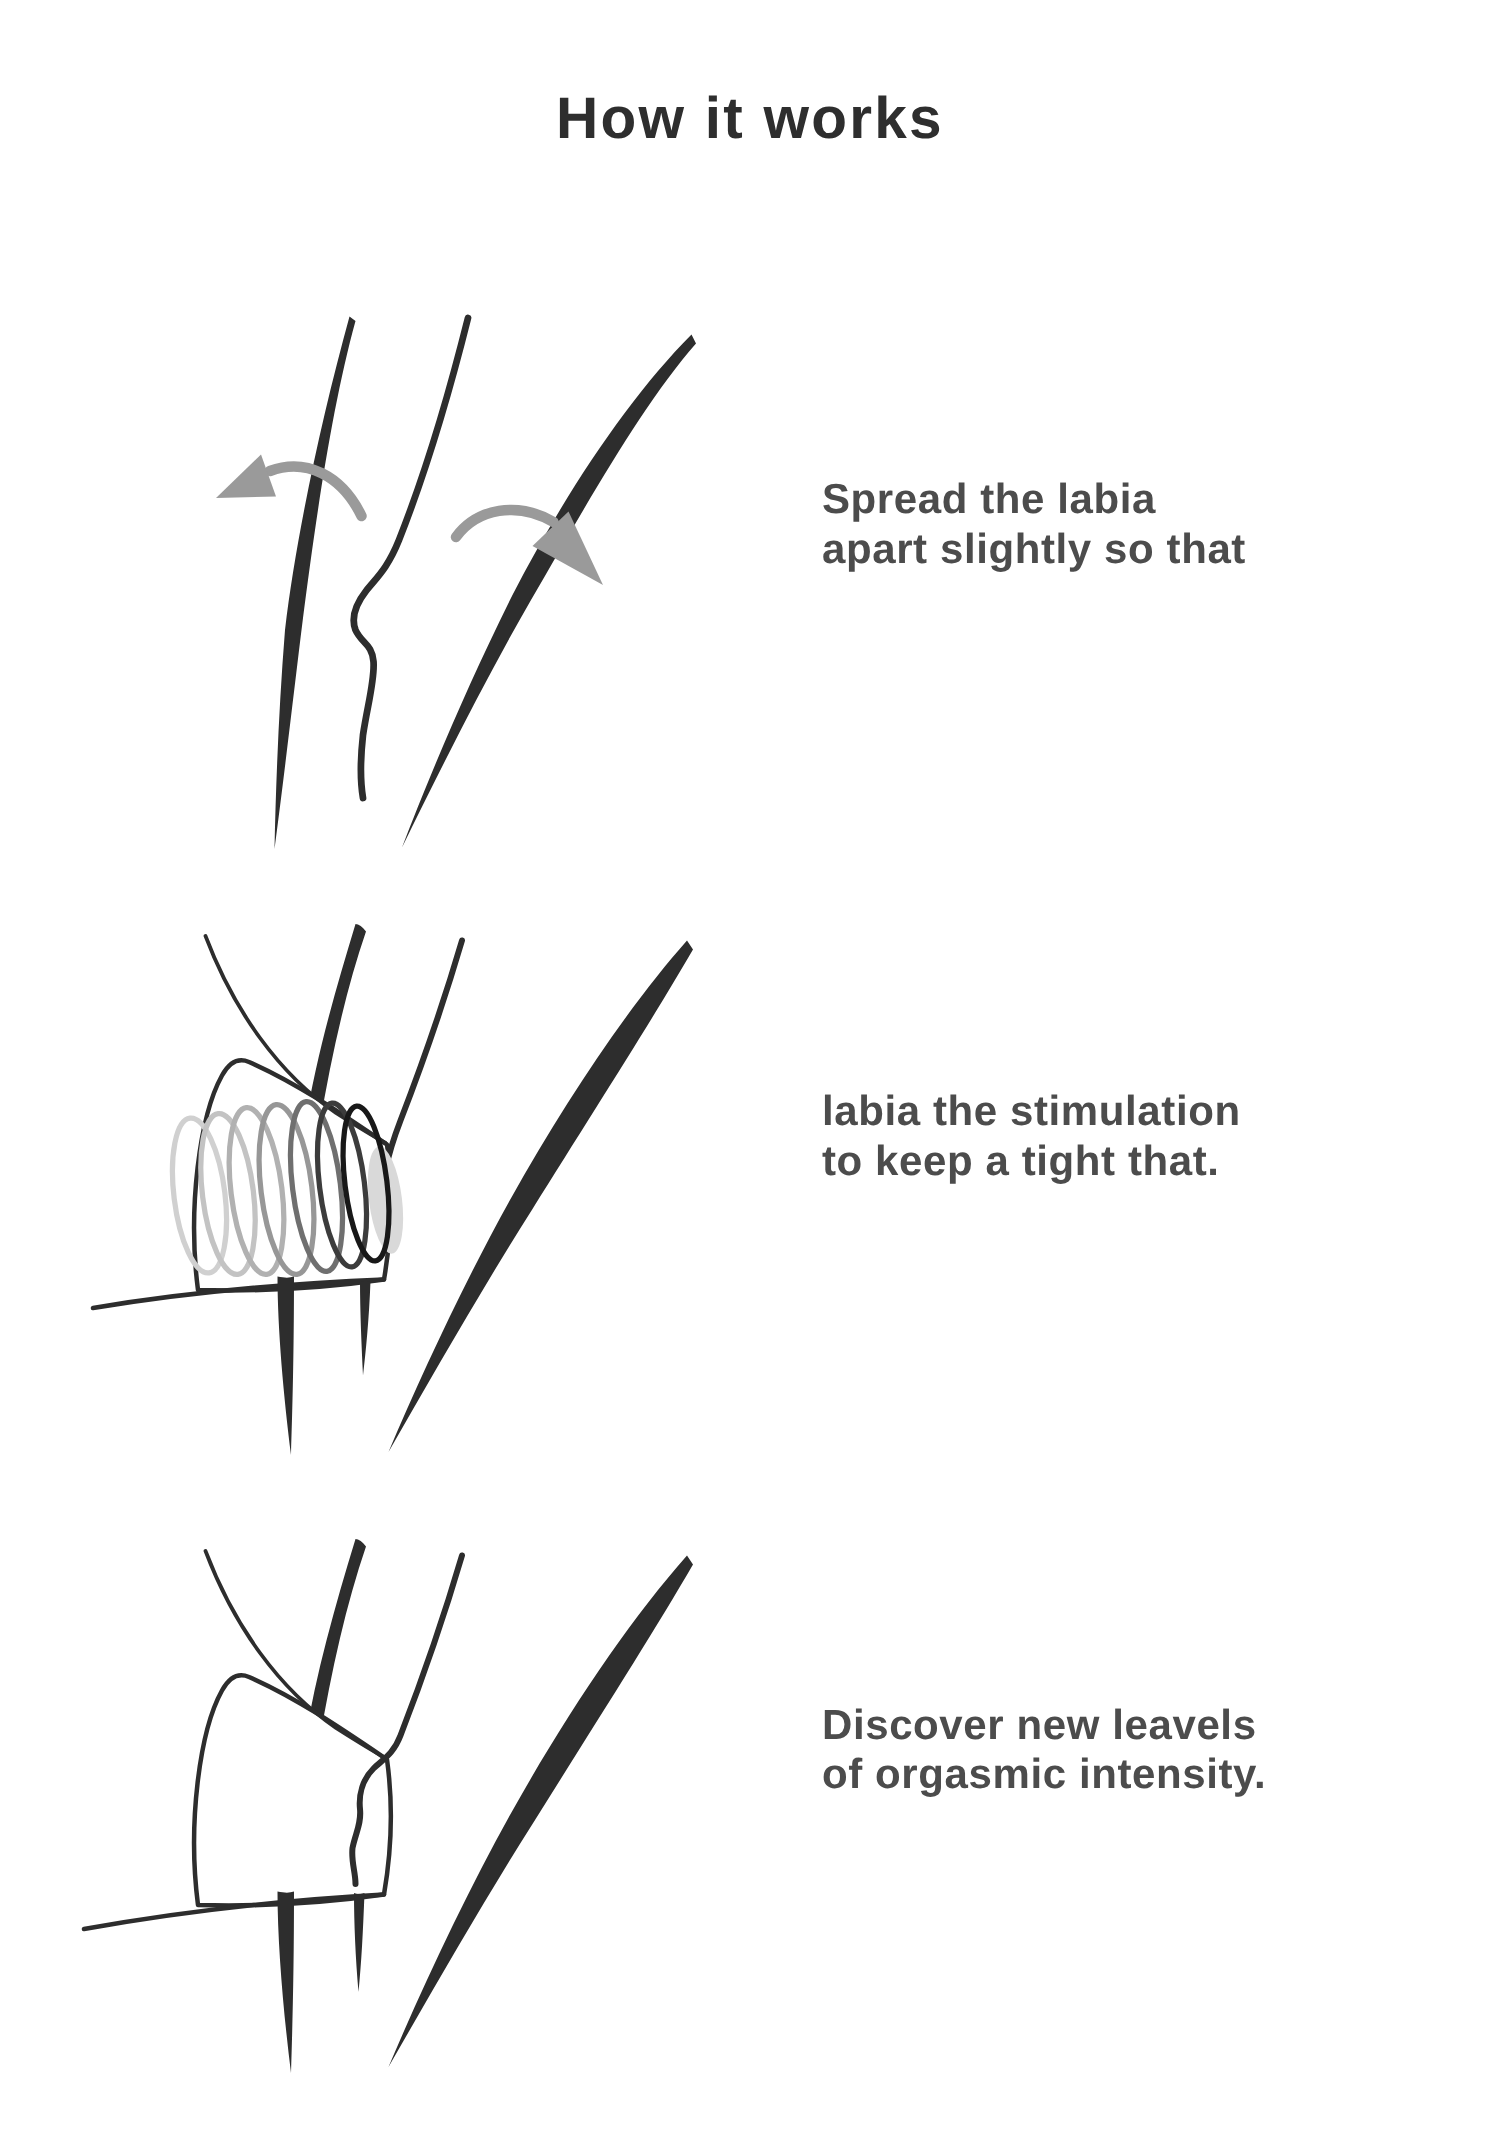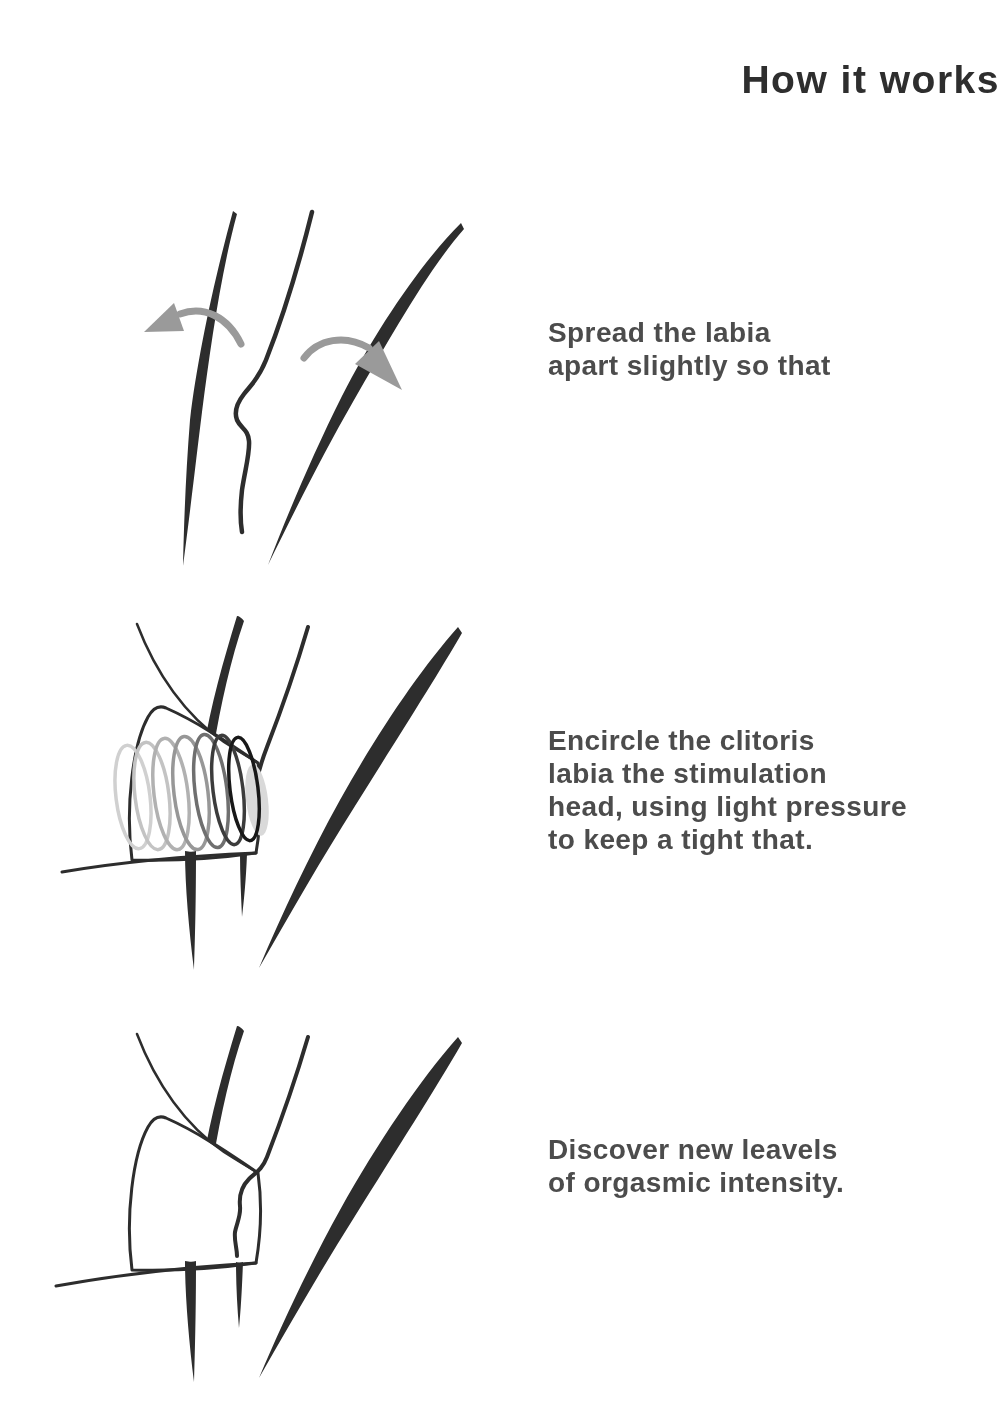--- a/index.html
+++ b/index.html
@@ -10,21 +10,21 @@
     --background:#ffffff;
   }
   html,body{margin:0;padding:0}
   body{
     width:1000px;height:1422px;position:relative;overflow:hidden;
     background:var(--background);
     font-family:"Liberation Sans","DejaVu Sans",sans-serif;
   }
   .title{
     position:absolute;top:32px;left:0;width:1000px;
-    text-align:right;font-size:39px;font-weight:600;
+    text-align:center;font-size:39px;font-weight:600;
     color:var(--title);letter-spacing:1.5px;
   }
   .step-text{
     position:absolute;left:548px;width:420px;
     color:var(--text);font-size:28px;line-height:33px;
     letter-spacing:.4px;font-weight:700;
   }
   #step1-text{top:316px}
   #step2-text{top:724px}
   #step3-text{top:1133px}
@@ -89,22 +89,20 @@
   <path class="ink-fill" d="M236,1262 C238,1263 241,1263 243,1262 C242,1288 241,1308 239,1328 C237,1305 236,1282 236,1262 Z"></path>
   <path class="ink-fill" d="M458,1037 C420,1080 378,1142 340,1210 C310,1264 281,1326 259,1378 C290,1324 322,1268 355,1216 C395,1152 436,1088 462,1043 Z"></path>
 </svg>
 
 <div id="step1-text" class="step-text">
   <div>Spread the labia</div>
   <div>apart slightly so that</div>
 </div>
 
 <div id="step2-text" class="step-text">
-  <div>Encircle the clitoris</div>
   <div>labia the stimulation</div>
-  <div>head, using light pressure</div>
   <div>to keep a tight that.</div>
 </div>
 
 <div id="step3-text" class="step-text">
   <div>Discover new leavels</div>
   <div>of orgasmic intensity.</div>
 </div>
 
 </body></html>

